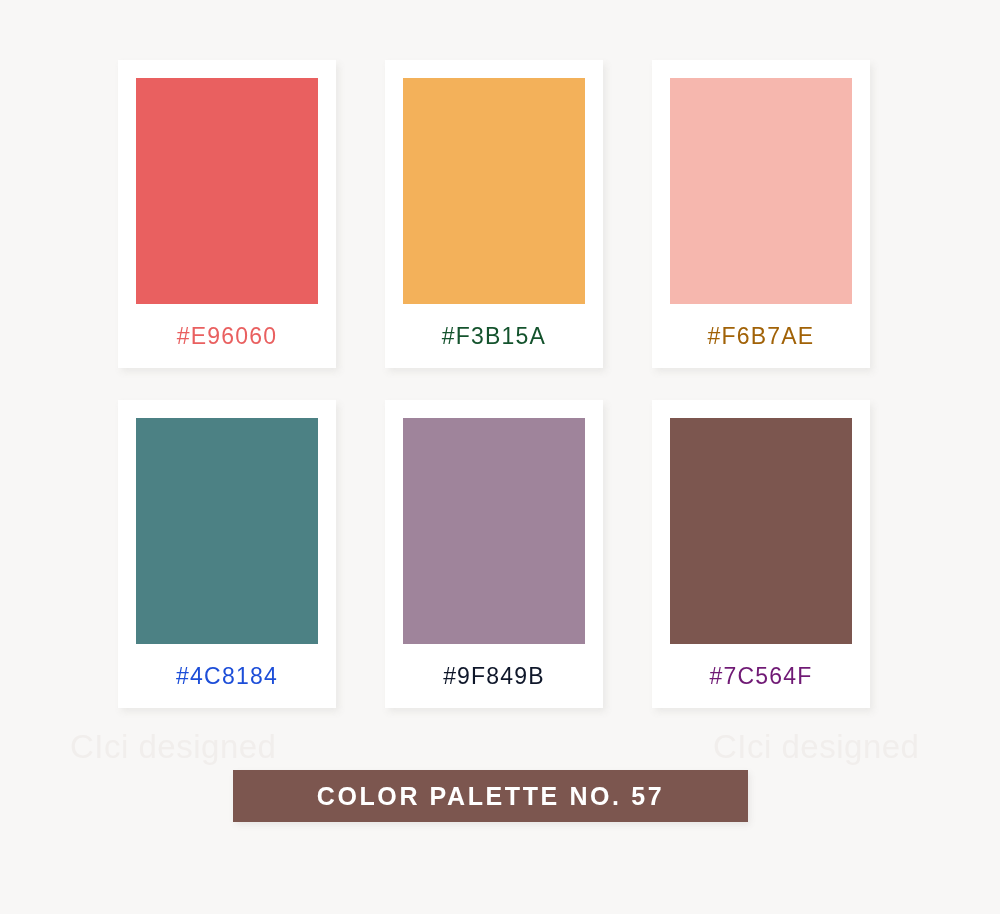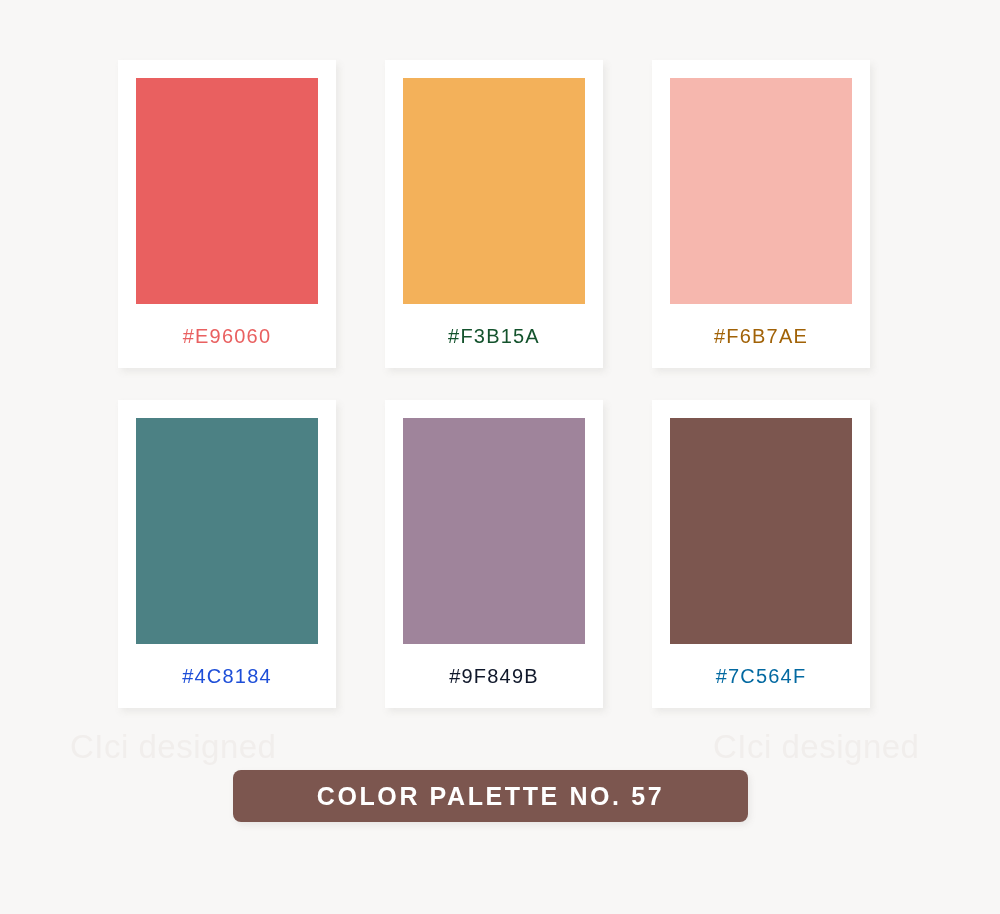--- a/index.html
+++ b/index.html
@@ -63,38 +63,37 @@
     width: 100%;
     height: 226px;
     flex: none;
   }
 
   .swatch-label {
     flex: 1;
     display: flex;
     align-items: center;
     justify-content: center;
-    font-size: 20px;
+    font-size: 23px;
     font-weight: 500;
     letter-spacing: 1.2px;
     white-space: nowrap;
   }
 
   
   .title-banner {
     position: absolute;
     left: 233px;
     top: 770px;
     width: 515px;
     height: 52px;
     display: flex;
     align-items: center;
     justify-content: center;
     box-shadow: 2px 3px 6px rgba(120, 115, 112, 0.12);
-    border-radius: 8px;
   }
   .title-banner-text {
     color: #ffffff;
     font-size: 25px;
     font-weight: 700;
     letter-spacing: 2.6px;
     white-space: nowrap;
   }
 </style>
 </head>
@@ -128,21 +127,21 @@
       <div class="swatch-label" style="color: #1d4ed8;">#4C8184</div>
     </div>
 
     <div class="swatch-card">
       <div class="swatch-chip" style="background-color: rgb(159, 132, 155);"></div>
       <div class="swatch-label" style="color: #0f172a;">#9F849B</div>
     </div>
 
     <div class="swatch-card">
       <div class="swatch-chip" style="background-color: rgb(124, 86, 79);"></div>
-      <div class="swatch-label" style="color: #0369a1;">#7C564F</div>
+      <div class="swatch-label" style="color: #701a75;">#7C564F</div>
     </div>
 
   </div>
 
   <div class="title-banner" style="background-color: rgb(124, 86, 79);">
     <span class="title-banner-text" style="color: rgb(255, 255, 255);">COLOR PALETTE NO. 57</span>
   </div>
 
 </div>
 

